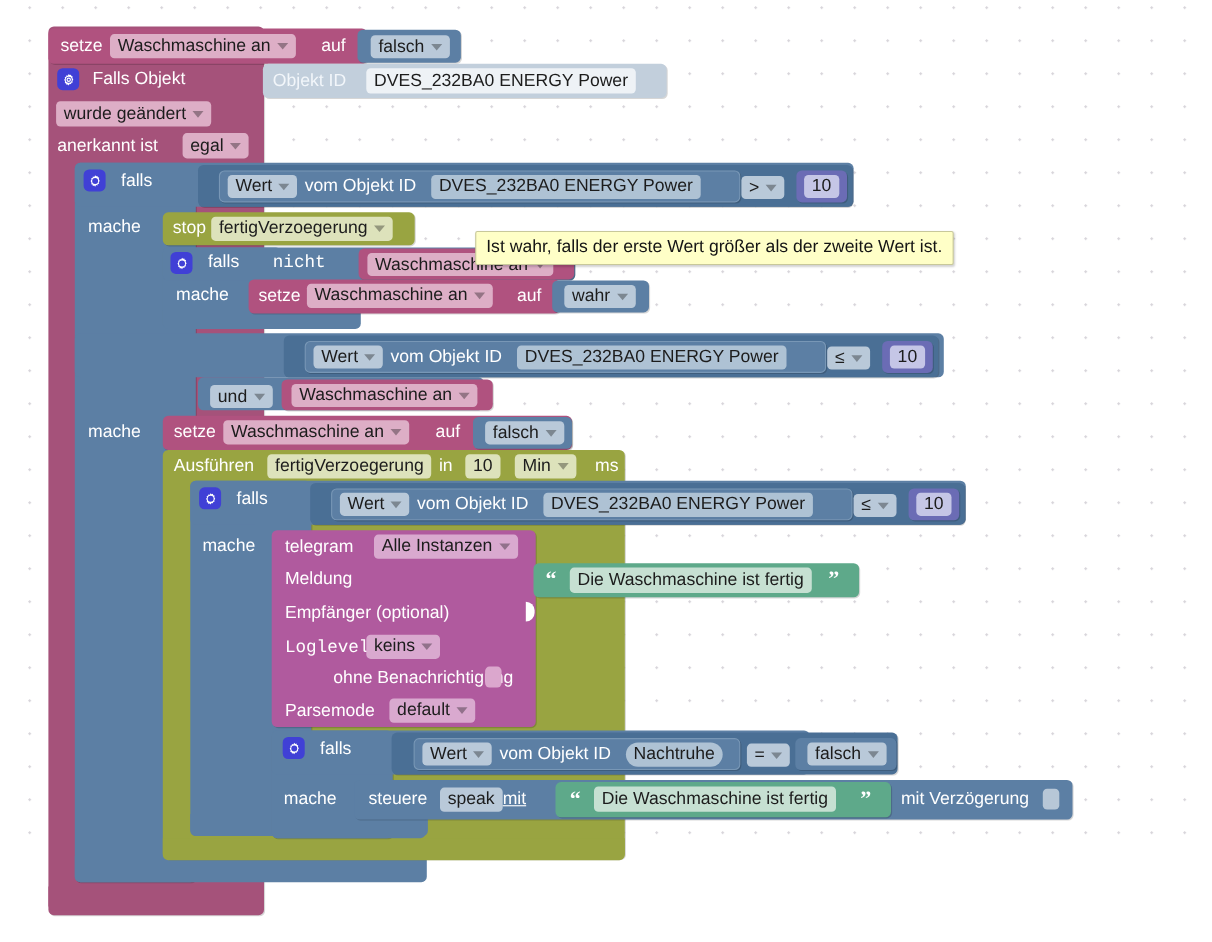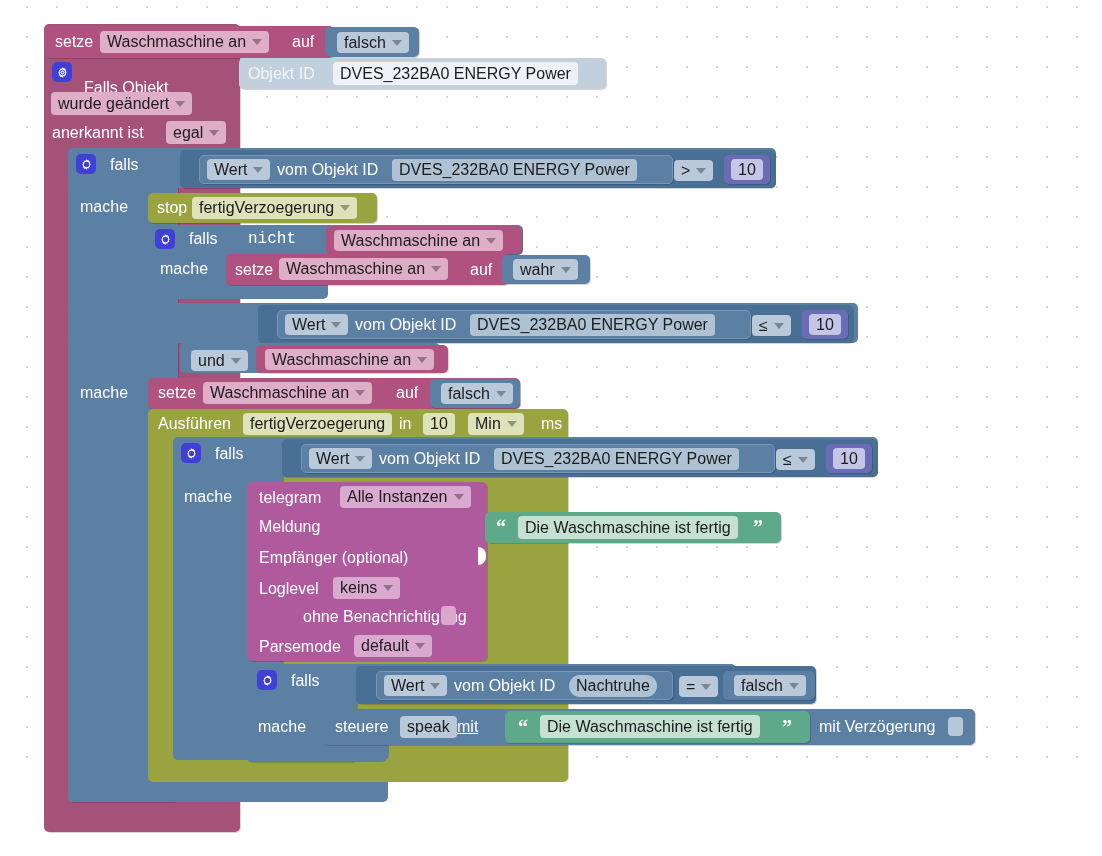--- a/index.html
+++ b/index.html
@@ -159,21 +159,21 @@
     <span class="caret"></span>
   </div>
 
   <div class="gear" style="left:52px; top:62px;">
     <svg width="13" height="13" viewBox="0 0 24 24" fill="#ffffff">
       <path d="M12 8.2a3.8 3.8 0 100 7.6 3.8 3.8 0 000-7.6zm0 5.6a1.8 1.8 0 110-3.6 1.8 1.8 0 010 3.6z"></path>
       <path d="M12 1.6l1.9 2.2 2.8-.8.6 2.9 2.9.6-.8 2.8L21.6 12l-2.2 1.9.8 2.8-2.9.6-.6 2.9-2.8-.8L12 21.6l-1.9-2.2-2.8.8-.6-2.9-2.9-.6.8-2.8L2.4 12l2.2-1.9-.8-2.8 2.9-.6.6-2.9 2.8.8z" opacity="0.0"></path>
       <path d="M12 2.4l1.55 1.8 2.3-.65.5 2.35 2.35.5-.65 2.3L19.6 12l-1.55 2.3.65 2.3-2.35.5-.5 2.35-2.3-.65L12 21.6l-1.55-1.8-2.3.65-.5-2.35-2.35-.5.65-2.3L4.4 12l1.55-2.3-.65-2.3 2.35-.5.5-2.35 2.3.65zM12 7a5 5 0 100 10 5 5 0 000-10z"></path>
     </svg>
   </div>
-  <div class="lbl" style="left:84px; top:64px;margin-top:16px;">Falls Objekt</div>
+  <div class="lbl" style="left:84px; top:64px;">Falls Objekt</div>
 
   <div class="blk c-lightgb shadowed" style="left:239px; top:58px; width:367px; height:31px;"></div>
   <div class="lbl muted" style="left:248px; top:66px; color:#f2f6fa;">Objekt ID</div>
   <div class="field f-white" style="left:333px; top:62px; height:23px;">
     <span>DVES_232BA0 ENERGY  Power</span>
   </div>
 
   <div class="field f-magentalight" style="left:51px; top:92px; height:23px;">
     <span>wurde geändert</span>
     <span class="caret"></span>
@@ -360,21 +360,21 @@
   <div class="blk c-green shadowed" style="left:485px; top:512px; width:296px; height:31px;"></div>
   <div class="quote" style="left:496px; top:517px;">“</div>
   <div class="field f-greenlight" style="left:518px; top:516px; height:23px;">
     <span>Die Waschmaschine ist fertig</span>
   </div>
   <div class="quote" style="left:753px; top:517px;">”</div>
 
   <div class="lbl" style="left:259px; top:550px;">Empfänger (optional)</div>
   <div class="plug" style="left:478px; top:547px; background:#ffffff; width:8px; height:18px; border-radius:0 8px 8px 0;"></div>
 
-  <div class="lbl" style="left:259px; top:581px;">Loglevel</div>
+  <div class="lbl" style="left:259px; top:581px;font-family:Liberation Mono, monospace;">Loglevel</div>
   <div class="field" style="left:333px; top:577px; height:22px; background:#d9a9cf;">
     <span>keins</span>
     <span class="caret"></span>
   </div>
 
   <div class="lbl" style="left:259px; top:609px;margin-left:44px;">ohne Benachrichtigung</div>
   <div class="chkbox chk-pink" style="left:441px; top:606px; background:#dba7cd;"></div>
 
   <div class="lbl" style="left:259px; top:639px;">Parsemode</div>
   <div class="field" style="left:354px; top:635px; height:22px; background:#d9a9cf;">
@@ -424,14 +424,15 @@
   <div class="blk c-green shadowed" style="left:505px; top:711px; width:305px; height:32px;"></div>
   <div class="quote" style="left:518px; top:717px;">“</div>
   <div class="field f-greenlight" style="left:540px; top:715px; height:23px;">
     <span>Die Waschmaschine ist fertig</span>
   </div>
   <div class="quote" style="left:782px; top:717px;">”</div>
 
   <div class="lbl" style="left:819px; top:719px;">mit Verzögerung</div>
   <div class="chkbox chk-blue" style="left:948px; top:717px;"></div>
 
+  <div id="tooltip" style="left:432px; top:210px;">Ist wahr, falls der erste Wert größer als der zweite Wert ist.</div>
 
 </div>
 
 </body></html>

